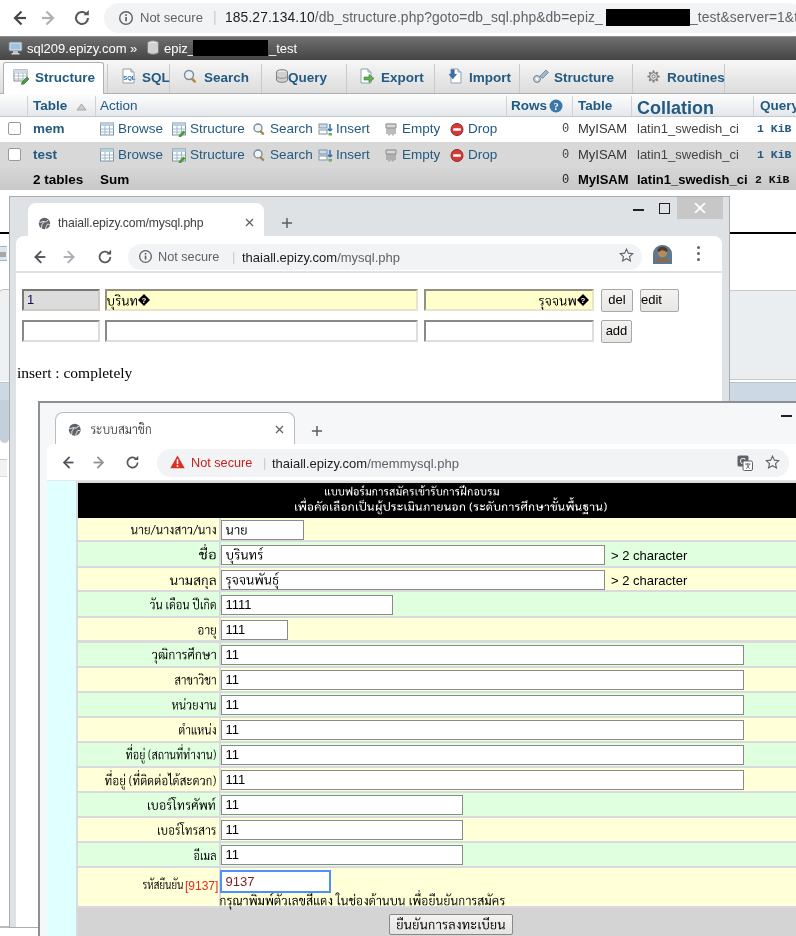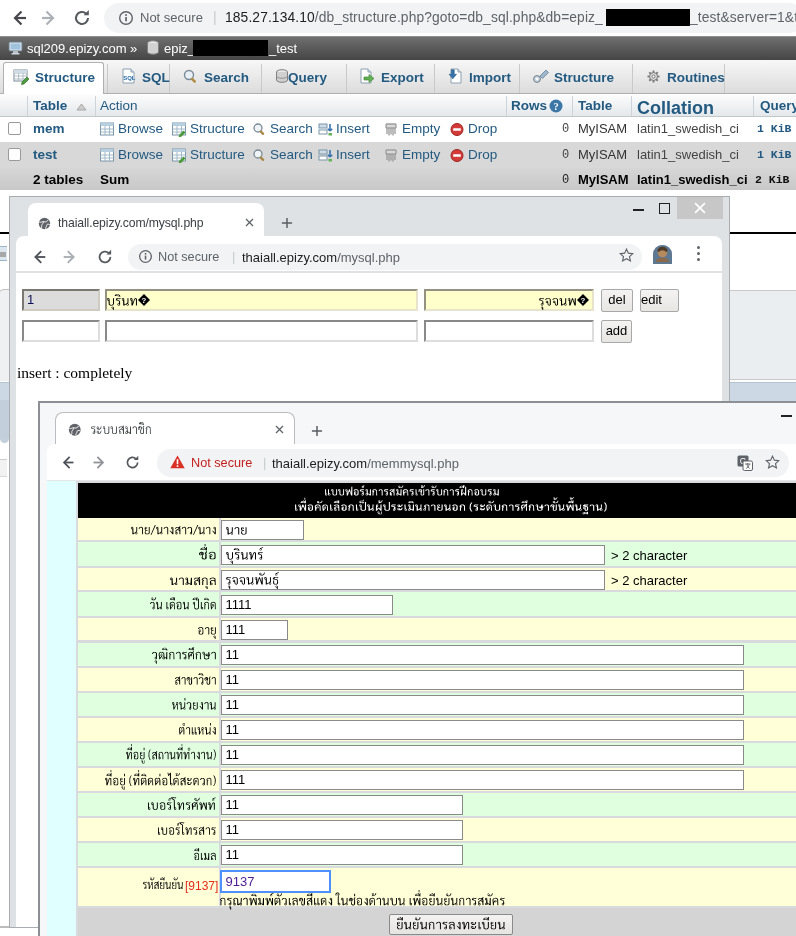--- a/index.html
+++ b/index.html
@@ -463,21 +463,21 @@
 <div class="abs" style="left:220.5px;top:620px;width:67px;height:20px;background:#fff;border:1px solid #8a8a8a;font-size:13px;color:#000;padding-left:4px;line-height:18px">111</div>
 <div class="abs" style="left:220.5px;top:645px;width:523px;height:20px;background:#fff;border:1px solid #8a8a8a;font-size:13px;color:#000;padding-left:4px;line-height:18px">11</div>
 <div class="abs" style="left:220.5px;top:670px;width:523px;height:20px;background:#fff;border:1px solid #8a8a8a;font-size:13px;color:#000;padding-left:4px;line-height:18px">11</div>
 <div class="abs" style="left:220.5px;top:695px;width:523px;height:20px;background:#fff;border:1px solid #8a8a8a;font-size:13px;color:#000;padding-left:4px;line-height:18px">11</div>
 <div class="abs" style="left:220.5px;top:720px;width:523px;height:20px;background:#fff;border:1px solid #8a8a8a;font-size:13px;color:#000;padding-left:4px;line-height:18px">11</div>
 <div class="abs" style="left:220.5px;top:745px;width:523px;height:20px;background:#fff;border:1px solid #8a8a8a;font-size:13px;color:#000;padding-left:4px;line-height:18px">11</div>
 <div class="abs" style="left:220.5px;top:770px;width:523px;height:20px;background:#fff;border:1px solid #8a8a8a;font-size:13px;color:#000;padding-left:4px;line-height:18px">111</div>
 <div class="abs" style="left:220.5px;top:795px;width:242px;height:20px;background:#fff;border:1px solid #8a8a8a;font-size:13px;color:#000;padding-left:4px;line-height:18px">11</div>
 <div class="abs" style="left:220.5px;top:820px;width:242px;height:20px;background:#fff;border:1px solid #8a8a8a;font-size:13px;color:#000;padding-left:4px;line-height:18px">11</div>
 <div class="abs" style="left:220.5px;top:845px;width:242px;height:20px;background:#fff;border:1px solid #8a8a8a;font-size:13px;color:#000;padding-left:4px;line-height:18px">11</div>
-<div class="abs" style="left:219.5px;top:869.5px;width:111px;height:23px;background:#fff;border:2px solid #4d90fe;font-size:13px;color:#4c1d95;padding-left:4px;line-height:19px">9137</div>
+<div class="abs" style="left:219.5px;top:869.5px;width:111px;height:23px;background:#fff;border:2px solid #4d90fe;font-size:13px;color:#7f1d1d;padding-left:4px;line-height:19px">9137</div>
 <div class="abs" style="left:611px;top:548px;font-size:13px;color:#000">&gt; 2 character</div>
 <div class="abs" style="left:611px;top:573px;font-size:13px;color:#000">&gt; 2 character</div>
 <svg style="position:absolute;left:219.6px;top:890.0px" width="285.0" height="20.0" viewBox="0 0 301.25 20.00" preserveAspectRatio="none">
     <path d="M10.0 16.5L9.5 17.0L9.5 17.8L10.8 18.5L11.0 19.8L11.8 19.8L11.8 17.0L11.2 16.5ZM10.5 16.8L11.0 17.5L10.2 18.0L9.8 17.2ZM200.5 8.0L200.5 14.8L202.0 15.5L203.0 14.8L202.8 13.2L201.5 12.8L201.5 8.0ZM201.5 13.5L202.5 14.0L202.2 14.8L201.2 14.5ZM103.0 8.0L103.0 14.8L104.5 15.5L105.5 14.8L105.2 13.2L104.0 12.8L104.0 8.0ZM104.0 13.5L105.0 14.0L104.8 14.8L103.8 14.5ZM99.5 8.0L99.5 14.8L101.0 15.5L102.0 14.8L101.8 13.2L100.5 12.8L100.5 8.0ZM100.5 13.5L101.5 14.0L101.2 14.8L100.2 14.5ZM72.8 8.0L72.8 14.8L74.2 15.5L75.2 14.8L75.0 13.2L73.8 12.8L73.8 8.0ZM73.8 13.5L74.8 14.0L74.5 14.8L73.5 14.5ZM297.5 7.8L296.5 8.2L296.0 10.0L298.5 10.5L299.5 11.2L299.2 13.0L298.5 13.0L297.8 13.8L297.8 14.8L299.2 15.5L300.2 14.8L300.5 13.8L300.2 10.8L297.0 9.0L297.5 8.5L300.2 9.0L301.0 8.0L300.5 7.8L299.5 8.2ZM298.8 13.5L299.2 13.5L299.8 14.2L299.2 14.8L298.8 14.8L298.2 14.0ZM288.8 8.5L288.0 9.8L288.5 15.2L289.5 15.2L289.5 13.2L290.2 11.8L290.8 12.2L291.8 12.2L292.2 11.8L292.2 10.8L291.8 10.2L290.5 10.2L289.2 12.0L289.0 9.8L289.5 9.0L290.8 8.5L292.2 8.8L293.0 9.5L293.2 15.2L294.2 15.2L294.0 9.2L293.0 8.2L291.5 7.8ZM291.2 10.5L291.8 11.2L291.0 11.8L290.5 11.0ZM280.5 8.0L280.0 8.5L280.2 10.0L281.5 10.5L281.2 12.8L280.0 13.5L280.2 15.0L282.5 15.0L283.0 13.8L285.2 15.2L286.2 15.2L286.2 8.0L285.2 8.0L284.8 14.0L282.8 13.0L282.5 8.5L281.5 7.8ZM280.5 14.0L281.0 13.5L281.8 13.5L282.0 14.5L280.8 14.5ZM280.8 8.5L281.8 8.8L281.5 9.8L280.5 9.2ZM267.8 7.8L266.8 8.2L266.2 10.0L268.8 10.5L269.8 11.2L269.5 13.0L268.8 13.0L268.0 13.8L268.0 14.8L269.5 15.5L270.5 14.8L270.8 13.8L270.5 10.8L267.2 9.0L267.8 8.5L270.5 9.0L271.2 8.0L270.8 7.8L269.8 8.2ZM269.0 13.5L269.5 13.5L270.0 14.2L269.5 14.8L269.0 14.8L268.5 14.0ZM260.8 8.2L260.0 9.2L260.0 10.0L261.0 9.8L261.0 9.2L262.0 8.5L262.8 8.5L263.8 9.2L263.8 15.2L264.8 15.2L264.8 9.0L263.8 8.0L262.8 7.8ZM253.8 8.2L252.8 9.2L252.5 10.2L253.8 10.8L253.0 11.5L253.0 15.2L254.0 15.2L254.0 11.5L255.0 10.5L253.8 10.0L253.5 9.5L255.0 8.5L256.5 8.8L257.2 9.5L257.2 15.2L258.2 15.2L258.0 9.0L257.2 8.2L255.8 7.8ZM244.5 8.0L244.0 8.5L244.2 10.0L245.5 10.5L245.5 15.2L246.8 15.2L248.5 14.0L249.2 15.2L250.5 15.2L251.0 14.8L251.0 13.8L250.2 13.0L250.8 12.2L250.8 8.0L249.8 8.0L249.8 12.2L248.8 13.2L246.8 14.2L246.5 8.5L245.5 7.8ZM250.0 13.5L250.5 14.0L250.2 14.8L249.2 14.5L249.2 14.0ZM244.8 8.5L245.8 8.8L245.5 9.8L244.5 9.2ZM238.2 7.8L237.0 8.8L237.0 10.2L237.8 11.5L237.0 13.2L237.2 14.2L238.2 15.2L241.2 15.2L242.5 14.2L242.5 8.0L241.5 8.0L241.5 14.0L241.0 14.5L239.2 14.8L238.0 13.8L238.0 12.2L238.5 11.8L240.0 11.8L240.0 11.0L238.5 11.0L237.8 10.0L239.2 9.8L239.8 9.2L239.8 8.5ZM238.2 8.2L238.8 8.2L239.2 9.0L238.8 9.5L238.0 9.2ZM228.8 8.0L228.2 8.5L228.5 10.0L229.8 10.5L229.8 15.2L231.0 15.2L232.8 14.0L233.5 15.2L234.8 15.2L235.2 14.8L235.2 13.8L234.5 13.0L235.0 12.2L235.0 8.0L234.0 8.0L234.0 12.2L233.0 13.2L231.0 14.2L230.8 8.5L229.8 7.8ZM234.2 13.5L234.8 14.0L234.5 14.8L233.5 14.5L233.5 14.0ZM229.0 8.5L230.0 8.8L229.8 9.8L228.8 9.2ZM222.5 7.8L221.2 8.8L221.2 10.2L222.0 11.5L221.2 13.2L221.5 14.2L222.5 15.2L225.5 15.2L226.8 14.2L226.8 8.0L225.8 8.0L225.8 14.0L225.2 14.5L223.5 14.8L222.2 13.8L222.2 12.2L222.8 11.8L224.2 11.8L224.2 11.0L222.8 11.0L222.0 10.0L223.5 9.8L224.0 9.2L224.0 8.5ZM222.5 8.2L223.0 8.2L223.5 9.0L223.0 9.5L222.2 9.2ZM214.8 8.0L213.5 9.0L213.2 9.8L214.2 9.8L215.0 8.8L215.8 8.5L217.5 8.8L218.2 9.8L218.2 13.8L217.0 14.8L215.5 14.5L215.0 14.0L215.2 12.8L216.2 12.5L216.5 11.0L215.8 10.2L214.8 10.2L214.0 11.0L214.0 14.2L215.0 15.2L218.0 15.2L219.0 14.5L219.2 13.5L219.0 9.0L218.2 8.2L216.8 7.8ZM215.0 10.8L216.0 11.2L216.0 11.8L215.2 12.2L214.8 11.8ZM203.8 8.5L204.0 10.0L205.2 10.5L205.2 15.2L206.5 15.2L208.5 9.2L210.5 15.2L211.8 15.2L211.8 8.0L210.8 8.0L210.5 12.8L209.0 8.0L208.0 8.0L206.5 12.8L206.2 8.5L205.2 7.8ZM204.5 8.5L205.5 8.8L205.5 9.2L204.8 9.8L204.2 9.2ZM188.8 8.0L188.2 8.5L188.5 10.0L189.8 10.5L189.8 15.2L191.0 15.2L192.8 14.0L193.5 15.2L194.8 15.2L195.2 14.8L195.2 13.8L194.5 13.0L195.0 12.2L195.0 8.0L194.0 8.0L194.0 12.2L193.0 13.2L191.0 14.2L190.8 8.5L189.8 7.8ZM194.2 13.5L194.8 14.0L194.5 14.8L193.5 14.5L193.5 14.0ZM189.0 8.5L190.0 8.8L189.8 9.8L188.8 9.2ZM180.5 8.0L180.0 8.5L180.2 10.0L181.5 10.5L181.8 14.5L183.8 15.5L186.2 15.0L187.0 13.5L187.0 8.0L186.0 8.0L186.0 13.8L184.8 14.8L182.8 14.2L182.5 8.5L181.5 7.8ZM180.8 8.5L181.8 8.8L181.5 9.8L180.5 9.2ZM172.0 8.0L171.5 8.5L171.8 10.0L173.0 10.5L173.0 15.2L174.2 15.2L176.0 14.0L176.8 15.2L178.0 15.2L178.5 14.8L178.5 13.8L177.8 13.0L178.2 12.2L178.2 8.0L177.2 8.0L177.2 12.2L176.2 13.2L174.2 14.2L174.0 8.5L173.0 7.8ZM177.5 13.5L178.0 14.0L177.8 14.8L176.8 14.5L176.8 14.0ZM172.2 8.5L173.2 8.8L173.0 9.8L172.0 9.2ZM166.2 8.2L165.5 9.2L165.5 10.0L166.5 9.8L166.5 9.2L167.5 8.5L168.2 8.5L169.2 9.2L169.2 15.2L170.2 15.2L170.2 9.0L169.2 8.0L168.2 7.8ZM158.5 8.5L157.8 9.8L158.2 15.2L159.2 15.2L159.8 14.0L162.0 11.5L161.8 10.2L160.2 10.0L159.8 10.5L159.8 11.5L160.8 12.2L159.2 13.5L158.8 9.8L160.5 8.5L162.0 8.8L162.8 9.5L162.8 15.2L163.8 15.2L163.5 9.0L162.8 8.2L161.2 7.8ZM161.0 10.2L161.5 11.2L160.8 11.8L160.2 10.8ZM154.8 7.8L153.8 8.5L154.0 10.0L155.2 10.5L155.0 13.8L153.5 12.0L152.0 11.5L155.2 15.2L156.2 15.2L156.2 8.5ZM154.5 8.5L155.5 8.8L155.2 9.8L154.2 9.2ZM145.8 8.0L144.5 9.0L144.2 9.8L145.2 9.8L146.0 8.8L146.8 8.5L148.5 8.8L149.2 9.8L149.2 13.8L148.0 14.8L146.5 14.5L146.0 14.0L146.2 12.8L147.2 12.5L147.5 11.0L146.8 10.2L145.8 10.2L145.0 11.0L145.0 14.2L146.0 15.2L149.0 15.2L150.0 14.5L150.2 13.5L150.0 9.0L149.2 8.2L147.8 7.8ZM146.0 10.8L147.0 11.2L147.0 11.8L146.2 12.2L145.8 11.8ZM128.5 8.0L128.0 8.5L128.2 10.0L129.5 10.5L129.5 15.2L130.8 15.2L132.5 14.0L133.2 15.2L134.5 15.2L135.0 14.8L135.0 13.8L134.2 13.0L134.8 12.2L134.8 8.0L133.8 8.0L133.8 12.2L132.8 13.2L130.8 14.2L130.5 8.5L129.5 7.8ZM134.0 13.5L134.5 14.0L134.2 14.8L133.2 14.5L133.2 14.0ZM128.8 8.5L129.8 8.8L129.5 9.8L128.5 9.2ZM117.0 7.8L116.0 8.5L116.2 10.0L117.5 10.5L117.2 13.8L115.8 12.0L114.2 11.5L117.5 15.2L118.5 15.2L118.5 8.5ZM116.8 8.5L117.8 8.8L117.5 9.8L116.5 9.2ZM107.2 8.5L106.5 9.8L107.0 15.2L108.0 15.2L108.5 14.0L110.8 11.5L110.5 10.2L109.0 10.0L108.5 10.5L108.5 11.5L109.5 12.2L108.0 13.5L107.5 9.8L109.2 8.5L110.8 8.8L111.5 9.5L111.5 15.2L112.5 15.2L112.2 9.0L111.5 8.2L110.0 7.8ZM109.8 10.2L110.2 11.2L109.5 11.8L109.0 10.8ZM84.5 8.0L83.5 9.2L83.5 10.5L84.2 11.2L85.2 11.2L86.0 10.5L86.0 9.5L85.2 8.8L86.5 8.8L86.8 10.5L85.8 12.5L86.2 15.0L87.5 15.5L89.0 15.2L89.8 14.2L89.8 8.0L88.8 8.0L88.5 14.5L88.0 14.8L86.8 14.0L86.8 11.8L87.8 10.2L87.5 8.5L86.0 7.8ZM84.5 9.2L85.5 9.8L85.0 10.8L84.0 10.2ZM77.2 8.2L76.2 9.2L76.2 9.8L77.0 9.8L78.8 8.5L80.5 8.8L81.2 9.8L80.8 10.8L80.0 10.2L78.2 10.2L76.8 11.5L76.8 14.8L77.8 15.5L79.2 14.8L79.0 13.2L77.8 12.8L77.8 11.8L78.5 11.0L80.0 11.0L81.2 12.0L81.2 15.2L82.2 15.2L82.0 9.0L81.2 8.2L79.8 7.8ZM77.8 13.5L78.8 14.0L78.5 14.8L77.5 14.5ZM66.8 8.0L65.5 9.0L65.2 9.8L66.2 10.0L66.5 9.2L67.8 8.5L68.8 8.8L69.5 9.5L69.2 13.0L68.2 13.2L68.0 14.8L69.5 15.5L70.5 14.8L70.5 9.2L69.2 8.0ZM69.0 13.5L69.8 13.8L69.5 14.8L68.5 14.5ZM58.5 8.0L57.5 9.5L58.0 15.2L59.0 15.2L59.0 14.8L61.8 11.8L61.5 10.5L60.0 10.2L59.5 10.8L59.5 11.8L60.2 12.5L58.8 13.2L58.5 9.2L59.2 8.5L60.8 9.5L62.0 8.5L62.5 9.0L62.8 15.2L63.8 15.2L63.8 10.5L63.2 8.5L62.2 7.8L61.8 7.8L60.8 8.8L59.5 7.8ZM60.8 10.5L61.2 11.0L60.5 12.0L60.0 11.0ZM48.0 8.5L48.2 10.0L49.5 10.5L49.5 15.2L50.8 15.2L52.8 9.2L54.8 15.2L56.0 15.2L56.0 8.0L55.0 8.0L54.8 12.8L53.2 8.0L52.2 8.0L50.8 12.8L50.5 8.5L49.5 7.8ZM48.8 8.5L49.8 8.8L49.8 9.2L49.0 9.8L48.5 9.2ZM40.8 8.0L40.2 8.5L40.5 10.0L41.8 10.5L41.5 12.8L40.2 13.5L40.5 15.0L42.8 15.0L43.2 13.8L45.5 15.2L46.5 15.2L46.5 8.0L45.5 8.0L45.0 14.0L43.0 13.0L42.8 8.5L41.8 7.8ZM40.8 14.0L41.2 13.5L42.0 13.5L42.2 14.5L41.0 14.5ZM41.0 8.5L42.0 8.8L41.8 9.8L40.8 9.2ZM30.8 8.5L31.0 10.0L32.2 10.5L32.2 15.2L33.5 15.2L35.5 9.2L37.5 15.2L38.8 15.2L38.8 8.0L37.8 8.0L37.5 12.8L36.0 8.0L35.0 8.0L33.5 12.8L33.2 8.5L32.2 7.8ZM31.5 8.5L32.5 8.8L32.5 9.2L31.8 9.8L31.2 9.2ZM25.2 8.2L24.5 9.2L24.5 10.0L25.5 9.8L25.5 9.2L26.5 8.5L27.2 8.5L28.2 9.2L28.2 15.2L29.2 15.2L29.2 9.0L28.2 8.0L27.2 7.8ZM14.2 9.0L13.8 10.2L15.0 10.8L14.2 11.5L14.2 14.8L14.8 15.2L15.8 15.5L16.8 14.8L16.5 13.2L15.2 12.8L15.8 10.2L14.8 9.5L16.2 8.5L17.0 8.5L18.2 9.5L18.2 15.2L19.5 15.2L20.8 14.5L21.2 15.2L22.2 15.5L23.2 14.8L23.2 13.8L22.5 12.8L23.0 11.5L23.0 8.0L22.0 8.0L21.8 12.5L19.5 14.2L19.2 9.5L18.8 8.5L16.5 7.8L15.0 8.2ZM21.8 13.5L22.2 13.5L22.8 14.2L22.2 14.8L21.2 14.5ZM15.2 13.5L16.2 14.0L16.0 14.8L15.0 14.5ZM9.0 7.8L8.0 8.2L7.5 10.0L10.0 10.5L11.0 11.2L10.8 13.0L10.0 13.0L9.2 13.8L9.2 14.8L10.8 15.5L11.8 14.8L12.0 13.8L11.8 10.8L8.5 9.0L9.0 8.5L11.8 9.0L12.5 8.0L12.0 7.8L11.0 8.2ZM10.2 13.5L10.8 13.5L11.2 14.2L10.8 14.8L10.2 14.8L9.8 14.0ZM1.2 8.2L0.2 9.2L0.0 10.2L1.2 10.8L0.5 11.5L0.5 15.2L1.5 15.2L1.5 11.5L2.5 10.5L1.2 10.0L1.0 9.5L2.5 8.5L4.0 8.8L4.8 9.5L4.8 15.2L5.8 15.2L5.5 9.0L4.8 8.2L3.2 7.8ZM278.8 7.2L277.5 7.2L277.2 8.0L274.0 8.0L272.8 9.0L272.5 9.8L273.5 9.8L274.2 8.8L276.0 8.5L276.5 9.0L275.2 10.2L273.5 11.0L273.0 11.8L273.0 14.8L273.5 15.2L274.5 15.5L275.5 14.8L275.2 13.2L274.0 12.8L274.0 11.8L275.2 11.0L277.2 11.8L277.5 15.2L278.5 15.2L278.5 10.2L278.0 8.5ZM274.0 13.5L275.0 14.0L274.8 14.8L273.8 14.5ZM277.5 9.8L277.2 11.0L276.0 10.2L276.5 9.8ZM143.0 7.2L142.2 7.2L142.0 8.2L141.0 9.0L141.8 10.2L141.5 14.5L141.0 14.8L139.5 14.0L139.5 11.8L140.2 10.2L140.2 8.8L139.5 8.0L138.0 7.8L136.2 9.0L136.2 10.5L137.0 11.2L138.0 11.2L138.8 10.5L139.0 11.2L138.5 13.5L138.8 14.5L139.5 15.2L141.0 15.5L142.2 15.0L142.8 14.2L142.8 10.0L142.2 9.2L143.0 8.2ZM137.2 9.2L138.2 9.8L137.8 10.8L136.8 10.2ZM138.0 8.8L139.0 8.8L139.0 10.8L138.8 9.5ZM97.8 7.2L96.5 7.2L96.2 8.0L93.0 8.0L91.8 9.0L91.5 9.8L92.5 9.8L93.2 8.8L95.0 8.5L95.5 9.0L94.2 10.2L92.5 11.0L92.0 11.8L92.0 14.8L92.5 15.2L93.5 15.5L94.5 14.8L94.2 13.2L93.0 12.8L93.0 11.8L94.2 11.0L96.2 11.8L96.5 15.2L97.5 15.2L97.5 10.2L97.0 8.5ZM93.0 13.5L94.0 14.0L93.8 14.8L92.8 14.5ZM96.5 9.8L96.2 11.0L95.0 10.2L95.5 9.8ZM141.8 3.8L141.8 6.2L142.8 6.2L142.8 3.8ZM33.0 5.2L33.0 5.8L35.5 5.8L38.8 6.5L38.2 5.0L36.5 3.8L34.0 4.0ZM34.0 5.0L35.0 4.2L36.2 4.2L37.2 4.8L37.2 5.5ZM288.2 3.2L287.5 3.2L287.2 4.5L285.8 5.8L284.8 5.5L285.0 4.2L284.2 3.5L283.0 3.8L282.8 5.2L284.2 6.2L286.2 6.2L288.0 5.0ZM284.0 4.0L284.5 4.5L284.2 5.2L283.2 5.0L283.2 4.5ZM244.5 3.2L243.8 3.2L243.5 4.5L242.0 5.8L241.0 5.5L241.2 4.2L240.5 3.5L239.2 3.8L239.0 5.2L240.5 6.2L242.5 6.2L244.2 5.0ZM240.2 4.0L240.8 4.5L240.5 5.2L239.5 5.0L239.5 4.5ZM65.5 3.2L64.8 3.2L64.5 4.5L63.0 5.8L62.0 5.5L62.2 4.2L61.5 3.5L60.2 3.8L60.0 5.2L61.5 6.2L63.5 6.2L65.2 5.0ZM61.2 4.0L61.8 4.5L61.5 5.2L60.5 5.0L60.5 4.5ZM227.0 3.0L226.5 3.0L226.2 4.5L225.2 3.8L225.2 3.0L224.8 3.0L224.5 3.8L223.0 3.8L221.8 4.5L221.2 5.8L224.0 5.8L227.0 6.5ZM222.2 5.0L223.5 4.2L224.8 4.2L226.2 5.5ZM211.8 3.0L211.2 3.0L211.0 4.5L210.0 3.8L210.0 3.0L209.5 3.0L209.2 3.8L207.8 3.8L206.5 4.5L206.0 5.8L208.8 5.8L211.8 6.5ZM207.0 5.0L208.2 4.2L209.5 4.2L211.0 5.5ZM160.5 6.2L163.8 5.5L164.8 4.5L165.2 3.0L164.5 3.0L164.2 4.0L163.0 5.2L162.0 5.2L162.5 3.5L162.0 3.0L161.0 3.0L160.5 3.5L160.5 4.2L161.5 5.0L160.5 5.8ZM161.5 3.2L162.0 4.0L161.2 4.5L160.8 3.8ZM97.5 3.0L96.8 3.0L96.2 4.2L95.5 3.8L93.5 3.8L92.2 4.5L91.8 5.8L94.5 5.8L97.5 6.5ZM92.8 5.0L94.0 4.2L95.2 4.2L96.8 5.5ZM56.8 2.8L53.5 4.0L53.0 5.8L53.5 6.2L55.0 6.0L55.2 5.0L54.8 4.2L56.5 3.5ZM53.8 4.8L54.8 5.0L54.8 5.5L54.0 6.0L53.5 5.5ZM123.5 2.5L122.0 3.8L122.2 5.5L124.0 5.5L124.2 4.2L123.2 3.5L124.8 3.2L125.2 3.8L125.2 5.0L124.5 7.0L124.5 13.8L124.8 14.8L126.2 15.5L127.2 14.8L127.2 13.8L126.5 13.0L125.5 12.8L125.5 6.0L126.2 4.8L126.2 3.5L125.0 2.5ZM125.8 13.5L126.2 13.5L126.8 14.2L126.2 14.8L125.8 14.8L125.2 14.0ZM123.2 4.0L123.8 5.0L123.0 5.5L122.5 4.5ZM210.0 0.0L210.0 2.2L210.8 2.2L210.8 0.0Z" fill="#000" fill-rule="evenodd"></path>
   </svg>
 <div class="abs" style="left:389px;top:914px;width:124px;height:21px;background:linear-gradient(#f4f3f2,#e6e4e1);border:1px solid #8a8a8a;border-radius:2px"></div>
 <svg style="position:absolute;left:397.0px;top:917.0px" width="108.0" height="12.8" viewBox="0 0 107.00 12.75" preserveAspectRatio="none">
     <path d="M73.2 10.8L74.8 12.0L76.5 12.0L78.0 11.0L78.5 9.0L77.5 9.0L77.2 10.5L76.2 11.2L75.5 11.0L75.8 9.8L75.0 9.0L74.0 9.0L73.2 9.8ZM74.2 9.5L75.2 10.0L74.8 11.0L73.8 10.5ZM80.8 5.0L80.8 11.8L82.2 12.5L83.2 11.8L83.0 10.2L81.8 9.8L81.8 5.0ZM81.8 10.5L82.8 11.0L82.5 11.8L81.5 11.5ZM73.2 6.8L74.8 8.0L76.5 8.0L78.0 7.0L78.5 5.0L77.5 5.0L77.2 6.5L76.2 7.2L75.5 7.0L75.8 5.8L75.0 5.0L74.0 5.0L73.2 5.8ZM74.2 5.5L75.2 6.0L74.8 7.0L73.8 6.5ZM100.2 5.0L99.8 5.5L100.0 7.0L101.2 7.5L101.2 12.2L102.5 12.2L104.2 11.0L105.0 12.2L106.2 12.2L106.8 11.8L106.8 10.8L106.0 10.0L106.5 9.2L106.5 5.0L105.5 5.0L105.5 9.2L104.5 10.2L102.5 11.2L102.2 5.5L101.2 4.8ZM105.8 10.5L106.2 11.0L106.0 11.8L105.0 11.5L105.0 11.0ZM100.5 5.5L101.5 5.8L101.2 6.8L100.2 6.2ZM94.0 4.8L92.8 5.8L92.8 7.2L93.5 8.5L92.8 10.2L93.0 11.2L94.0 12.2L97.0 12.2L98.2 11.2L98.2 5.0L97.2 5.0L97.2 11.0L96.8 11.5L95.0 11.8L93.8 10.8L93.8 9.2L94.2 8.8L95.8 8.8L95.8 8.0L94.2 8.0L93.5 7.0L95.0 6.8L95.5 6.2L95.5 5.5ZM94.0 5.2L94.5 5.2L95.0 6.0L94.5 6.5L93.8 6.2ZM84.5 5.0L84.0 5.5L84.2 7.0L85.5 7.5L85.8 11.5L87.8 12.5L90.2 12.0L91.0 10.5L91.0 5.0L90.0 5.0L90.0 10.8L88.8 11.8L86.8 11.2L86.5 5.5L85.5 4.8ZM84.8 5.5L85.8 5.8L85.5 6.8L84.5 6.2ZM65.0 5.0L64.5 5.5L64.8 7.0L66.0 7.5L66.0 12.2L67.2 12.2L69.5 6.0L70.5 5.8L70.5 12.2L71.5 12.2L71.5 5.5L70.0 4.8L68.8 5.8L67.2 10.0L67.0 5.5L66.0 4.8ZM65.2 5.5L66.2 5.8L66.0 6.8L65.0 6.2ZM61.5 4.8L60.5 5.5L60.8 7.0L62.0 7.5L61.8 10.8L60.2 9.0L58.8 8.5L62.0 12.2L63.0 12.2L63.0 5.5ZM61.2 5.5L62.2 5.8L62.0 6.8L61.0 6.2ZM52.2 5.2L51.2 6.2L51.2 6.8L52.0 6.8L53.8 5.5L55.5 5.8L56.2 6.8L55.8 7.8L55.0 7.2L53.2 7.2L51.8 8.5L51.8 11.8L52.8 12.5L54.2 11.8L54.0 10.2L52.8 9.8L52.8 8.8L53.5 8.0L55.0 8.0L56.2 9.0L56.2 12.2L57.2 12.2L57.0 6.0L56.2 5.2L54.8 4.8ZM52.8 10.5L53.8 11.0L53.5 11.8L52.5 11.5ZM46.5 4.8L45.5 5.2L45.0 7.0L47.5 7.5L48.5 8.2L48.2 10.0L47.5 10.0L46.8 10.8L46.8 11.8L48.2 12.5L49.2 11.8L49.5 10.8L49.2 7.8L46.0 6.0L46.5 5.5L49.2 6.0L50.0 5.0L49.5 4.8L48.5 5.2ZM47.8 10.5L48.2 10.5L48.8 11.2L48.2 11.8L47.8 11.8L47.2 11.0ZM39.5 5.2L38.8 6.2L38.8 7.0L39.8 6.8L39.8 6.2L40.8 5.5L41.5 5.5L42.5 6.2L42.5 12.2L43.5 12.2L43.5 6.0L42.5 5.0L41.5 4.8ZM32.5 5.2L31.5 6.2L31.2 7.2L32.5 7.8L31.8 8.5L31.8 12.2L32.8 12.2L32.8 8.5L33.8 7.5L32.5 7.0L32.2 6.5L33.8 5.5L35.2 5.8L36.0 6.5L36.0 12.2L37.0 12.2L36.8 6.0L36.0 5.2L34.5 4.8ZM23.2 5.0L22.8 5.5L23.0 7.0L24.2 7.5L24.2 12.2L25.5 12.2L27.2 11.0L28.0 12.2L29.2 12.2L29.8 11.8L29.8 10.8L29.0 10.0L29.5 9.2L29.5 5.0L28.5 5.0L28.5 9.2L27.5 10.2L25.5 11.2L25.2 5.5L24.2 4.8ZM28.8 10.5L29.2 11.0L29.0 11.8L28.0 11.5L28.0 11.0ZM23.5 5.5L24.5 5.8L24.2 6.8L23.2 6.2ZM17.0 4.8L15.8 5.8L15.8 7.2L16.5 8.5L15.8 10.2L16.0 11.2L17.0 12.2L20.0 12.2L21.2 11.2L21.2 5.0L20.2 5.0L20.2 11.0L19.8 11.5L18.0 11.8L16.8 10.8L16.8 9.2L17.2 8.8L18.8 8.8L18.8 8.0L17.2 8.0L16.5 7.0L18.0 6.8L18.5 6.2L18.5 5.5ZM17.0 5.2L17.5 5.2L18.0 6.0L17.5 6.5L16.8 6.2ZM7.5 5.0L7.0 5.5L7.2 7.0L8.5 7.5L8.5 12.2L9.8 12.2L11.5 11.0L12.2 12.2L13.5 12.2L14.0 11.8L14.0 10.8L13.2 10.0L13.8 9.2L13.8 5.0L12.8 5.0L12.8 9.2L11.8 10.2L9.8 11.2L9.5 5.5L8.5 4.8ZM13.0 10.5L13.5 11.0L13.2 11.8L12.2 11.5L12.2 11.0ZM7.8 5.5L8.8 5.8L8.5 6.8L7.5 6.2ZM1.2 4.8L0.0 5.8L0.0 7.2L0.8 8.5L0.0 10.2L0.2 11.2L1.2 12.2L4.2 12.2L5.5 11.2L5.5 5.0L4.5 5.0L4.5 11.0L4.0 11.5L2.2 11.8L1.0 10.8L1.0 9.2L1.5 8.8L3.0 8.8L3.0 8.0L1.5 8.0L0.8 7.0L2.2 6.8L2.8 6.2L2.8 5.5ZM1.2 5.2L1.8 5.2L2.2 6.0L1.8 6.5L1.0 6.2ZM23.2 0.2L22.5 0.2L22.2 1.5L20.8 2.8L19.8 2.5L20.0 1.2L19.2 0.5L18.0 0.8L17.8 2.2L19.2 3.2L21.2 3.2L23.0 2.0ZM19.0 1.0L19.5 1.5L19.2 2.2L18.2 2.0L18.2 1.5ZM91.0 0.0L90.2 0.0L89.8 1.2L89.0 0.8L87.0 0.8L85.8 1.5L85.2 2.8L88.0 2.8L91.0 3.5ZM86.2 2.0L87.5 1.2L88.8 1.2L90.2 2.5ZM5.8 0.0L5.2 0.0L5.0 1.5L4.0 0.8L4.0 0.0L3.5 0.0L3.2 0.8L1.8 0.8L0.5 1.5L0.0 2.8L2.8 2.8L5.8 3.5ZM1.0 2.0L2.2 1.2L3.5 1.2L5.0 2.5Z" fill="#000" fill-rule="evenodd"></path>
   </svg>
 </body></html>

